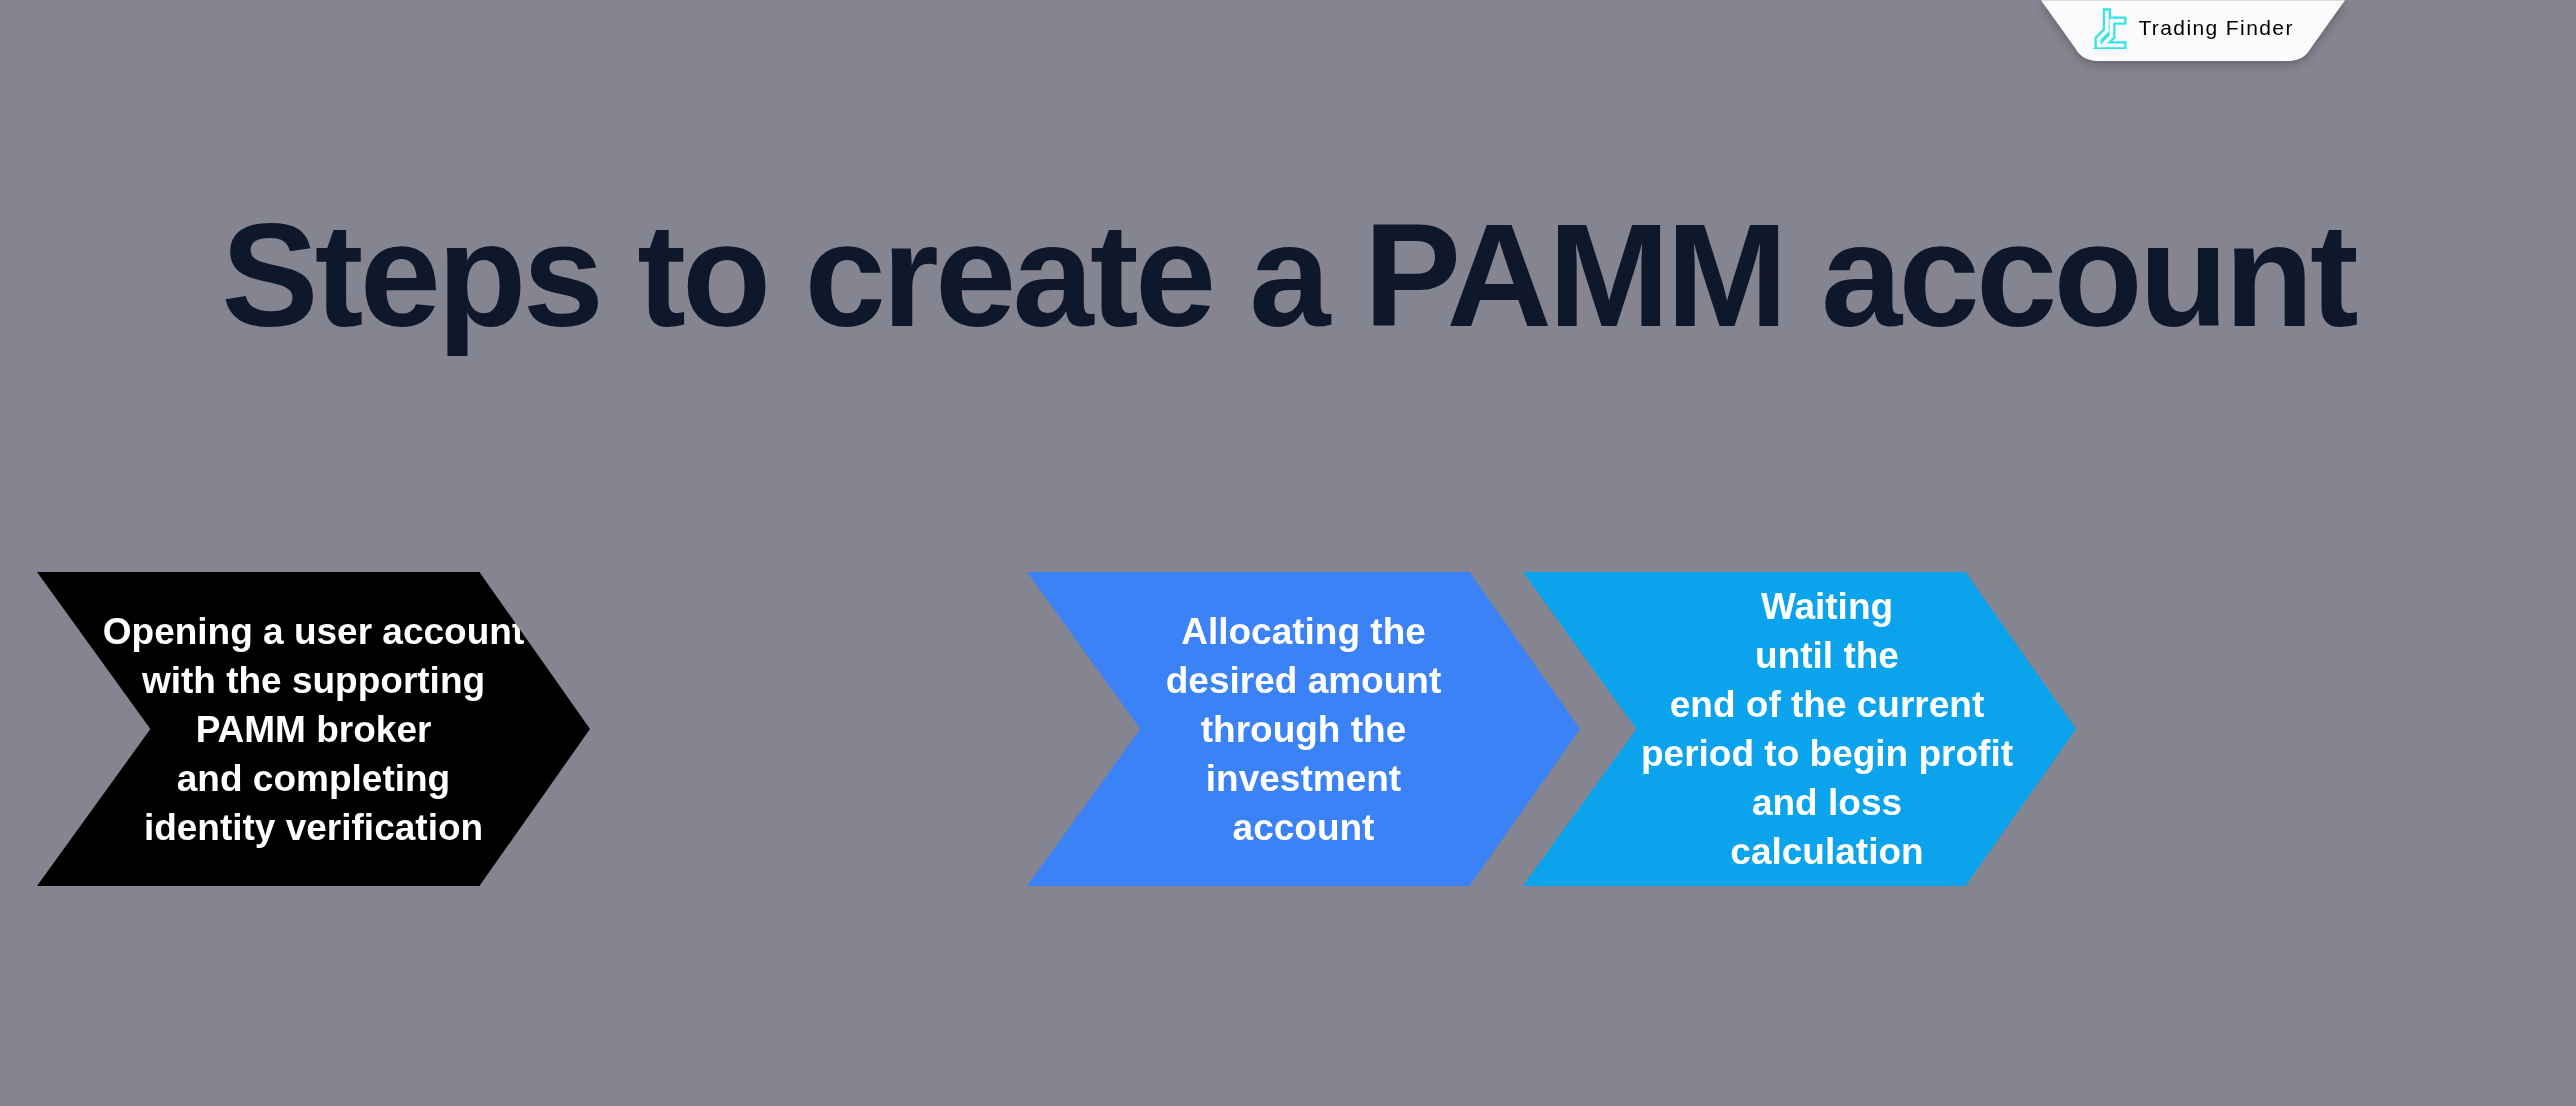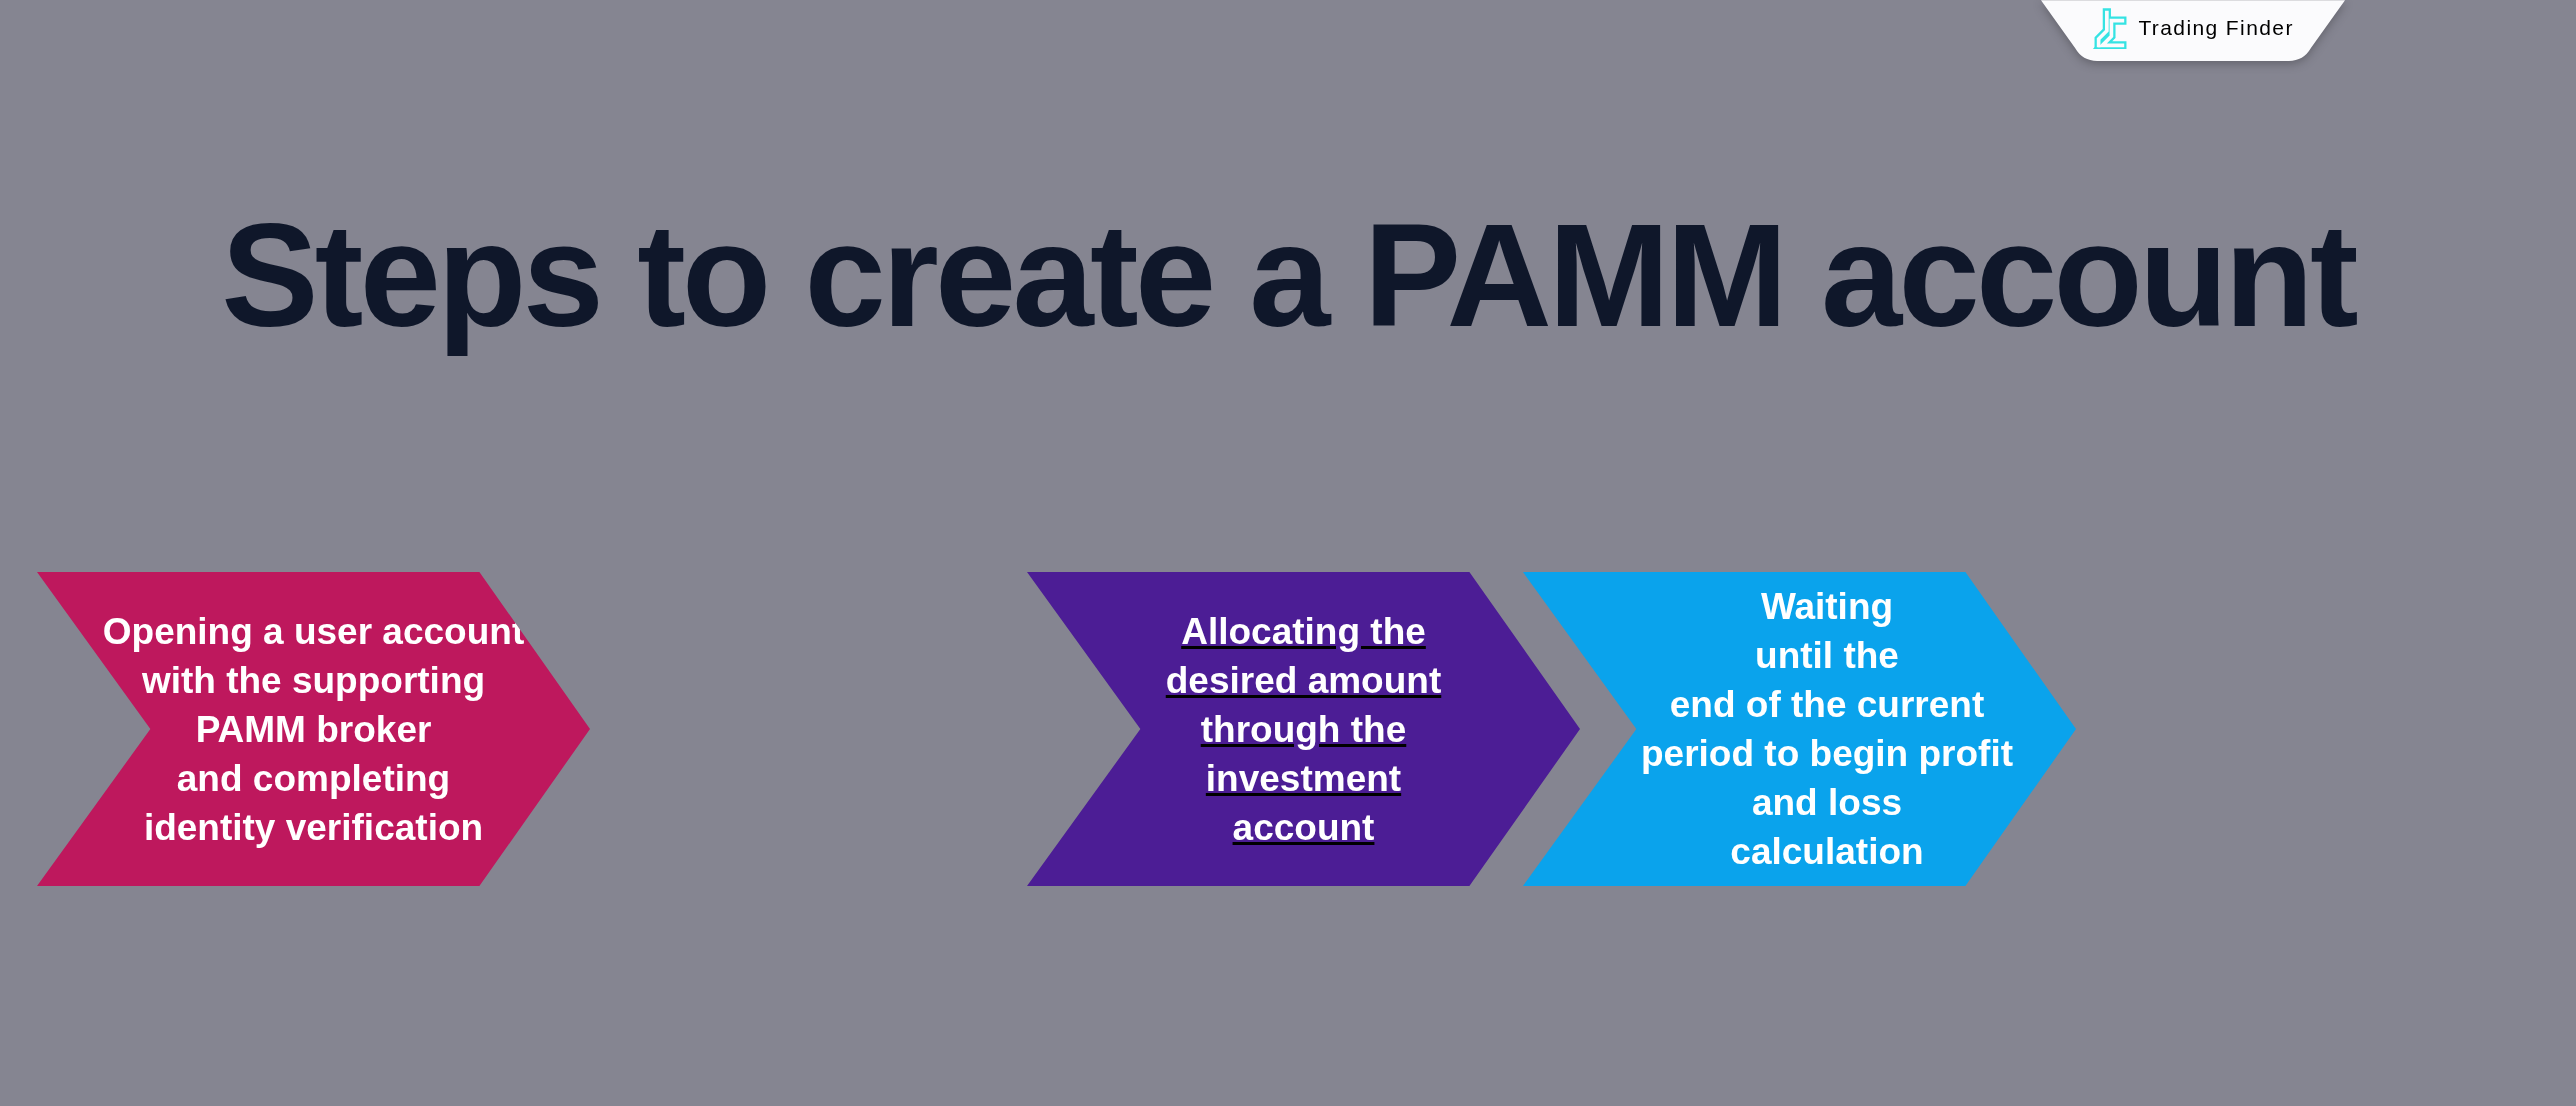--- a/index.html
+++ b/index.html
@@ -114,30 +114,30 @@
           <g stroke="#fbfbfd" stroke-width="4">
             <path d="M16,6 L16,26 L7,35 L7,42"></path>
             <path d="M33,15 L21,15 L21,32 L11,42 L33,42"></path>
           </g>
         </g>
       </svg>
       <span class="brand-name" style="color: #000000;">Trading Finder</span>
     </div>
   </div>
 
-  <div class="step step-1" style="background: #be185d; align-items: center;">
+  <div class="step step-1" style="background: #000000; align-items: center;">
     <div class="step-label">Opening a user account
 with the supporting
 PAMM broker
 and completing
 identity verification</div>
   </div>
 
 
-  <div class="step step-3" style="background: #4c1d95; text-decoration: underline;">
+  <div class="step step-3" style="background: #3b82f6;">
     <div class="step-label">Allocating the
 desired amount
 through the
 investment
 account</div>
   </div>
 
   <div class="step step-4" style="background: rgb(10, 163, 236);">
     <div class="step-label">Waiting
 until the

